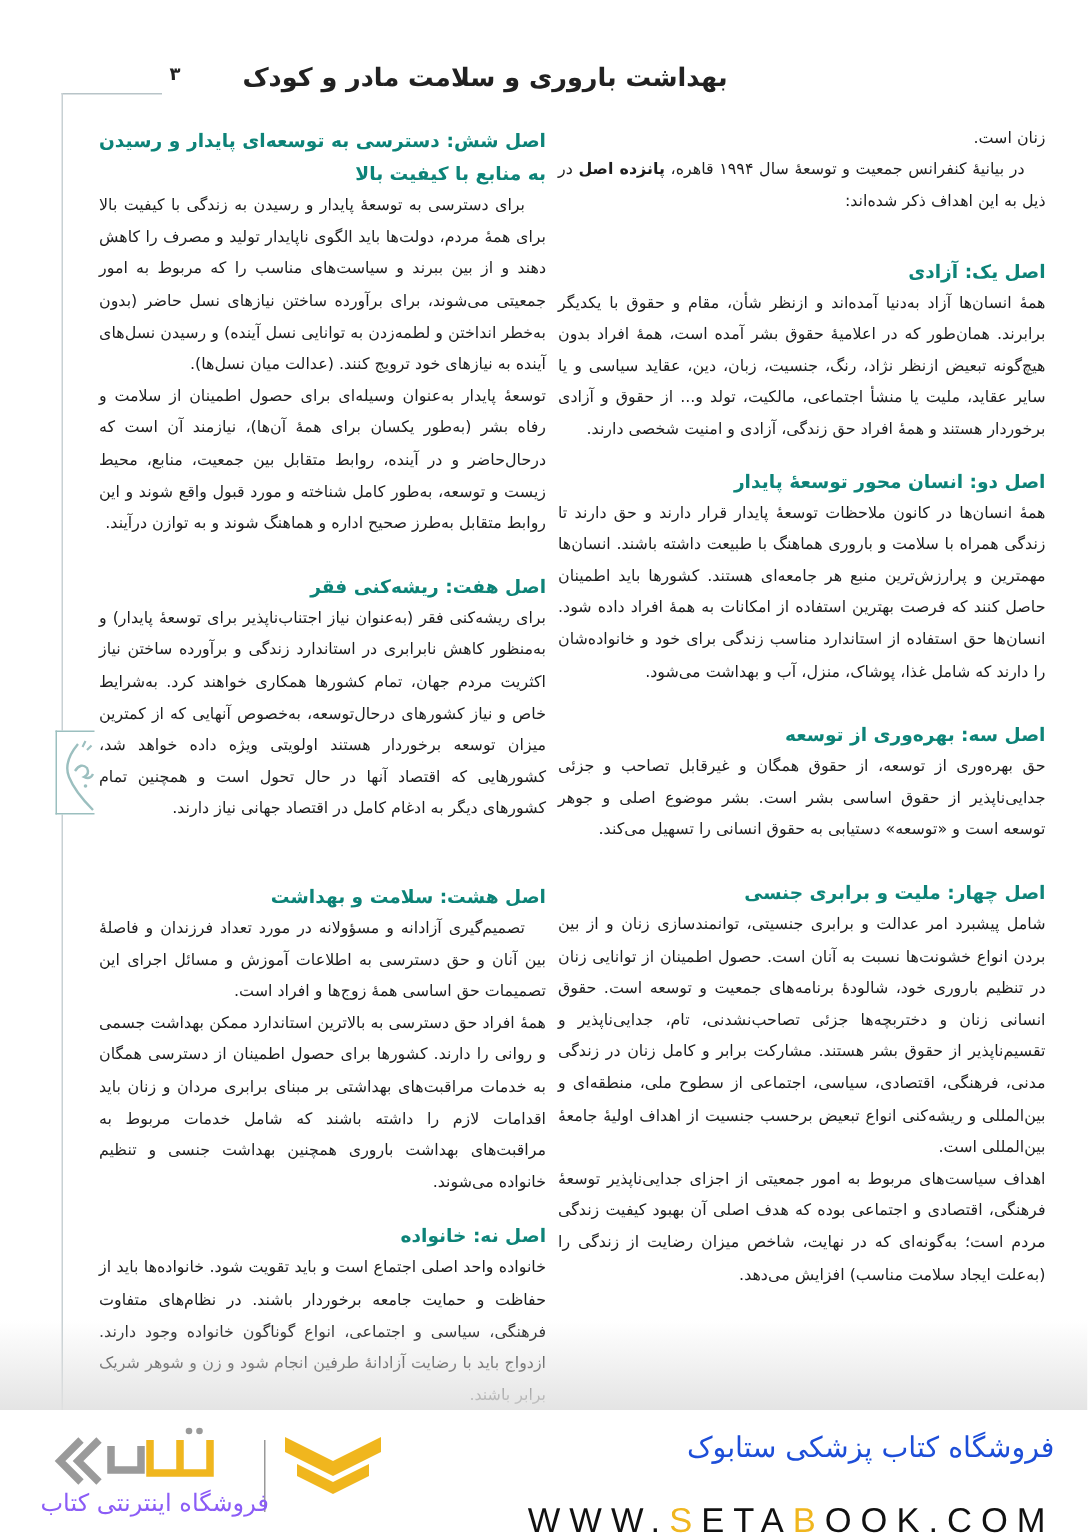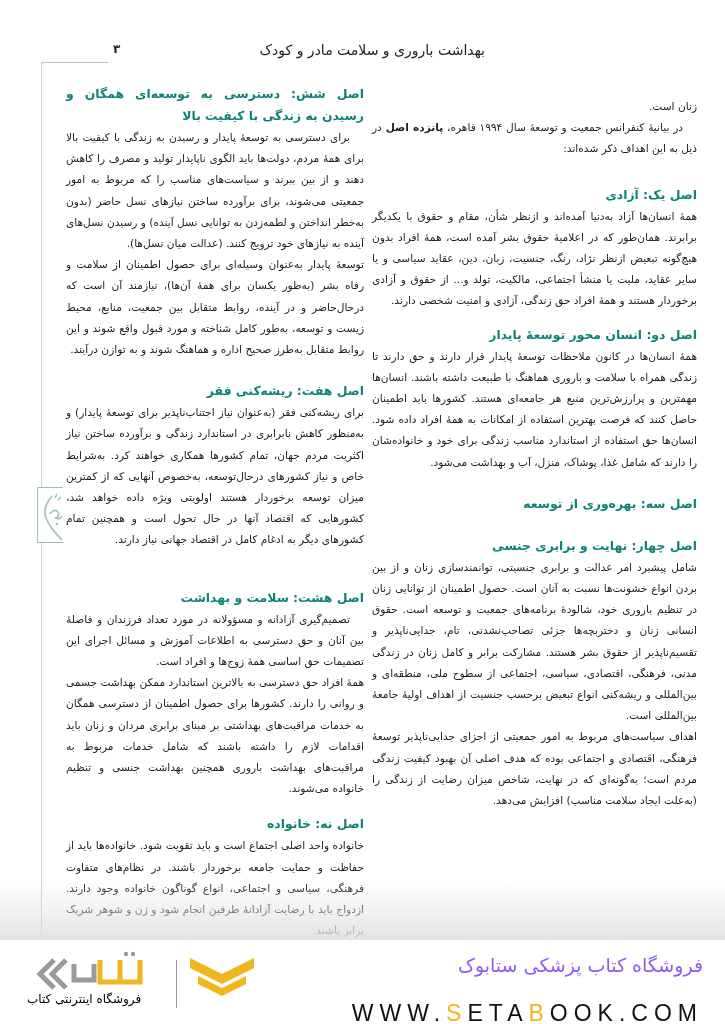--- a/index.html
+++ b/index.html
@@ -4,47 +4,47 @@
   <style>
     * { box-sizing: border-box; margin: 0; padding: 0; }
     html, body { width: 725px; height: 1024px; background: #ffffff; overflow: hidden; }
     body { position: relative; font-family: "DejaVu Sans", sans-serif; color: #1e1e1e; }
 
     .page { position: absolute; left: 0; top: 0; width: 725px; height: 940px; background: #ffffff; }
     .page-fade { position: absolute; left: 0; top: 880px; width: 725px; height: 60px;
       background: linear-gradient(to bottom, rgba(255,255,255,0) 0%, rgba(225,225,225,0.9) 100%); pointer-events: none; }
 
     .running-head { position: absolute; top: 42px; left: 0; width: 725px; height: 20px; }
-    .running-title { position: absolute; right: 240px; top: 0; font-size: 14px; font-weight: normal; direction: rtl; white-space: nowrap; color: #222; }
+    .running-title { position: absolute; right: 240px; top: 0; font-size: 17px; font-weight: bold; direction: rtl; white-space: nowrap; color: #222; }
     .page-number { position: absolute; left: 113px; top: 0; font-size: 12px; font-weight: bold; color: #222; }
     .frame-top { position: absolute; left: 41px; top: 62px; width: 67px; height: 1px; background: #b8c4c8; }
     .frame-left { position: absolute; left: 41px; top: 62px; width: 1px; height: 878px; background: #c7d0d3; }
 
     .column { position: absolute; direction: rtl; text-align: justify; font-size: 10.6px; line-height: 21.2px; }
-    .col-right { left: 372px; top: 96px; width: 325px; }
+    .col-right { left: 372px; top: 82px; width: 325px; }
     .col-left { left: 66px; top: 83px; width: 298px; }
 
     .heading { color: #0d8378; font-weight: bold; font-size: 12.4px; line-height: 22px; margin-top: 14px; }
     .heading.first { margin-top: 0; }
     .para { text-indent: 0; }
     .para.indent { text-indent: 14px; }
     .bold { font-weight: bold; }
     p { margin: 0; }
 
     .side-logo { position: absolute; left: 37px; top: 487px; width: 26px; height: 56px; border: 1px solid #9bbfbf; border-right: none; background: #fff; }
     .side-logo svg { position: absolute; left: 0; top: 0; }
 
     .footer { position: absolute; left: 0; top: 940px; width: 725px; height: 84px; background: #ffffff; }
-    .store-title { position: absolute; right: 22px; top: 14px; direction: rtl; font-size: 19px; color: #8b5cf6; white-space: nowrap; font-family: "DejaVu Sans", sans-serif; }
+    .store-title { position: absolute; right: 22px; top: 14px; direction: rtl; font-size: 19px; color: #1d4ed8; white-space: nowrap; font-family: "DejaVu Sans", sans-serif; }
     .store-url { position: absolute; right: 22px; top: 60px; font-size: 23px; letter-spacing: 6px; color: #111; font-family: "Liberation Sans", sans-serif; white-space: nowrap; }
     .store-url .hl { color: #f0b61e; }
 
     .logo-wrap { position: absolute; left: 22px; top: 10px; width: 250px; height: 66px; }
     .logo-divider { position: absolute; left: 154px; top: 10px; width: 1px; height: 48px; background: #999; }
-    .logo-tagline { position: absolute; left: 5px; top: 42px; direction: rtl; font-size: 12px; color: #000000; white-space: nowrap; }
+    .logo-tagline { position: absolute; left: 5px; top: 42px; direction: rtl; font-size: 16px; color: #8b5cf6; white-space: nowrap; }
   </style>
 </head>
 <body>
 
 <div class="page">
 
   <div class="running-head">
     <span class="running-title">بهداشت باروری و سلامت مادر و کودک</span>
     <span class="page-number">۳</span>
   </div>
@@ -55,29 +55,30 @@
     <p class="para">زنان است.</p>
     <p class="para indent"><span>در بیانیهٔ کنفرانس جمعیت و توسعهٔ سال ۱۹۹۴ قاهره، </span><span class="bold">پانزده اصل</span><span> در ذیل به این اهداف ذکر شده‌اند:</span></p>
 
     <div class="heading" style="margin-top:24px">اصل یک: آزادی</div>
     <p class="para">همهٔ انسان‌ها آزاد به‌دنیا آمده‌اند و ازنظر شأن، مقام و حقوق با یکدیگر برابرند. همان‌طور که در اعلامیهٔ حقوق بشر آمده است، همهٔ افراد بدون هیچ‌گونه تبعیض ازنظر نژاد، رنگ، جنسیت، زبان، دین، عقاید سیاسی و یا سایر عقاید، ملیت یا منشأ اجتماعی، مالکیت، تولد و... از حقوق و آزادی برخوردار هستند و همهٔ افراد حق زندگی، آزادی و امنیت شخصی دارند.</p>
 
     <div class="heading" style="margin-top:12px">اصل دو: انسان محور توسعهٔ پایدار</div>
     <p class="para">همهٔ انسان‌ها در کانون ملاحظات توسعهٔ پایدار قرار دارند و حق دارند تا زندگی همراه با سلامت و باروری هماهنگ با طبیعت داشته باشند. انسان‌ها مهمترین و پرارزش‌ترین منبع هر جامعه‌ای هستند. کشورها باید اطمینان حاصل کنند که فرصت بهترین استفاده از امکانات به همهٔ افراد داده شود. انسان‌ها حق استفاده از استاندارد مناسب زندگی برای خود و خانواده‌شان را دارند که شامل غذا، پوشاک، منزل، آب و بهداشت می‌شود.</p>
 
     <div class="heading" style="margin-top:20px">اصل سه: بهره‌وری از توسعه</div>
+    <p class="para">حق بهره‌وری از توسعه، از حقوق همگان و غیرقابل تصاحب و جزئی جدایی‌ناپذیر از حقوق اساسی بشر است. بشر موضوع اصلی و جوهر توسعه است و «توسعه» دستیابی به حقوق انسانی را تسهیل می‌کند.</p>
 
-    <div class="heading" style="margin-top:20px">اصل چهار: نهایت و برابری جنسی</div>
+    <div class="heading" style="margin-top:20px">اصل چهار: ملیت و برابری جنسی</div>
     <p class="para">شامل پیشبرد امر عدالت و برابری جنسیتی، توانمندسازی زنان و از بین بردن انواع خشونت‌ها نسبت به آنان است. حصول اطمینان از توانایی زنان در تنظیم باروری خود، شالودهٔ برنامه‌های جمعیت و توسعه است. حقوق انسانی زنان و دختربچه‌ها جزئی تصاحب‌نشدنی، تام، جدایی‌ناپذیر و تقسیم‌ناپذیر از حقوق بشر هستند. مشارکت برابر و کامل زنان در زندگی مدنی، فرهنگی، اقتصادی، سیاسی، اجتماعی از سطوح ملی، منطقه‌ای و بین‌المللی و ریشه‌کنی انواع تبعیض برحسب جنسیت از اهداف اولیهٔ جامعهٔ بین‌المللی است.</p>
 
     <p class="para">اهداف سیاست‌های مربوط به امور جمعیتی از اجزای جدایی‌ناپذیر توسعهٔ فرهنگی، اقتصادی و اجتماعی بوده که هدف اصلی آن بهبود کیفیت زندگی مردم است؛ به‌گونه‌ای که در نهایت، شاخص میزان رضایت از زندگی را (به‌علت ایجاد سلامت مناسب) افزایش می‌دهد.</p>
   </div>
 
   <div class="column col-left">
-    <div class="heading first">اصل شش: دسترسی به توسعه‌ای همگان و رسیدن به زندگی با کیفیت بالا</div>
+    <div class="heading first">اصل شش: دسترسی به توسعه‌ای پایدار و رسیدن به منابع با کیفیت بالا</div>
     <p class="para indent">برای دسترسی به توسعهٔ پایدار و رسیدن به زندگی با کیفیت بالا برای همهٔ مردم، دولت‌ها باید الگوی ناپایدار تولید و مصرف را کاهش دهند و از بین ببرند و سیاست‌های مناسب را که مربوط به امور جمعیتی می‌شوند، برای برآورده ساختن نیازهای نسل حاضر (بدون به‌خطر انداختن و لطمه‌زدن به توانایی نسل آینده) و رسیدن نسل‌های آینده به نیازهای خود ترویج کنند. (عدالت میان نسل‌ها).</p>
     <p class="para">توسعهٔ پایدار به‌عنوان وسیله‌ای برای حصول اطمینان از سلامت و رفاه بشر (به‌طور یکسان برای همهٔ آن‌ها)، نیازمند آن است که درحال‌حاضر و در آینده، روابط متقابل بین جمعیت، منابع، محیط زیست و توسعه، به‌طور کامل شناخته و مورد قبول واقع شوند و این روابط متقابل به‌طرز صحیح اداره و هماهنگ شوند و به توازن درآیند.</p>
 
     <div class="heading" style="margin-top:20px">اصل هفت: ریشه‌کنی فقر</div>
     <p class="para">برای ریشه‌کنی فقر (به‌عنوان نیاز اجتناب‌ناپذیر برای توسعهٔ پایدار) و به‌منظور کاهش نابرابری در استاندارد زندگی و برآورده ساختن نیاز اکثریت مردم جهان، تمام کشورها همکاری خواهند کرد. به‌شرایط خاص و نیاز کشورهای درحال‌توسعه، به‌خصوص آنهایی که از کمترین میزان توسعه برخوردار هستند اولویتی ویژه داده خواهد شد، کشورهایی که اقتصاد آنها در حال تحول است و همچنین تمام کشورهای دیگر به ادغام کامل در اقتصاد جهانی نیاز دارند.</p>
 
     <div class="heading" style="margin-top:36px">اصل هشت: سلامت و بهداشت</div>
     <p class="para indent">تصمیم‌گیری آزادانه و مسؤولانه در مورد تعداد فرزندان و فاصلهٔ بین آنان و حق دسترسی به اطلاعات آموزش و مسائل اجرای این تصمیمات حق اساسی همهٔ زوج‌ها و افراد است.</p>
     <p class="para">همهٔ افراد حق دسترسی به بالاترین استاندارد ممکن بهداشت جسمی و روانی را دارند. کشورها برای حصول اطمینان از دسترسی همگان به خدمات مراقبت‌های بهداشتی بر مبنای برابری مردان و زنان باید اقدامات لازم را داشته باشند که شامل خدمات مربوط به مراقبت‌های بهداشت باروری همچنین بهداشت جنسی و تنظیم خانواده می‌شوند.</p>
 

